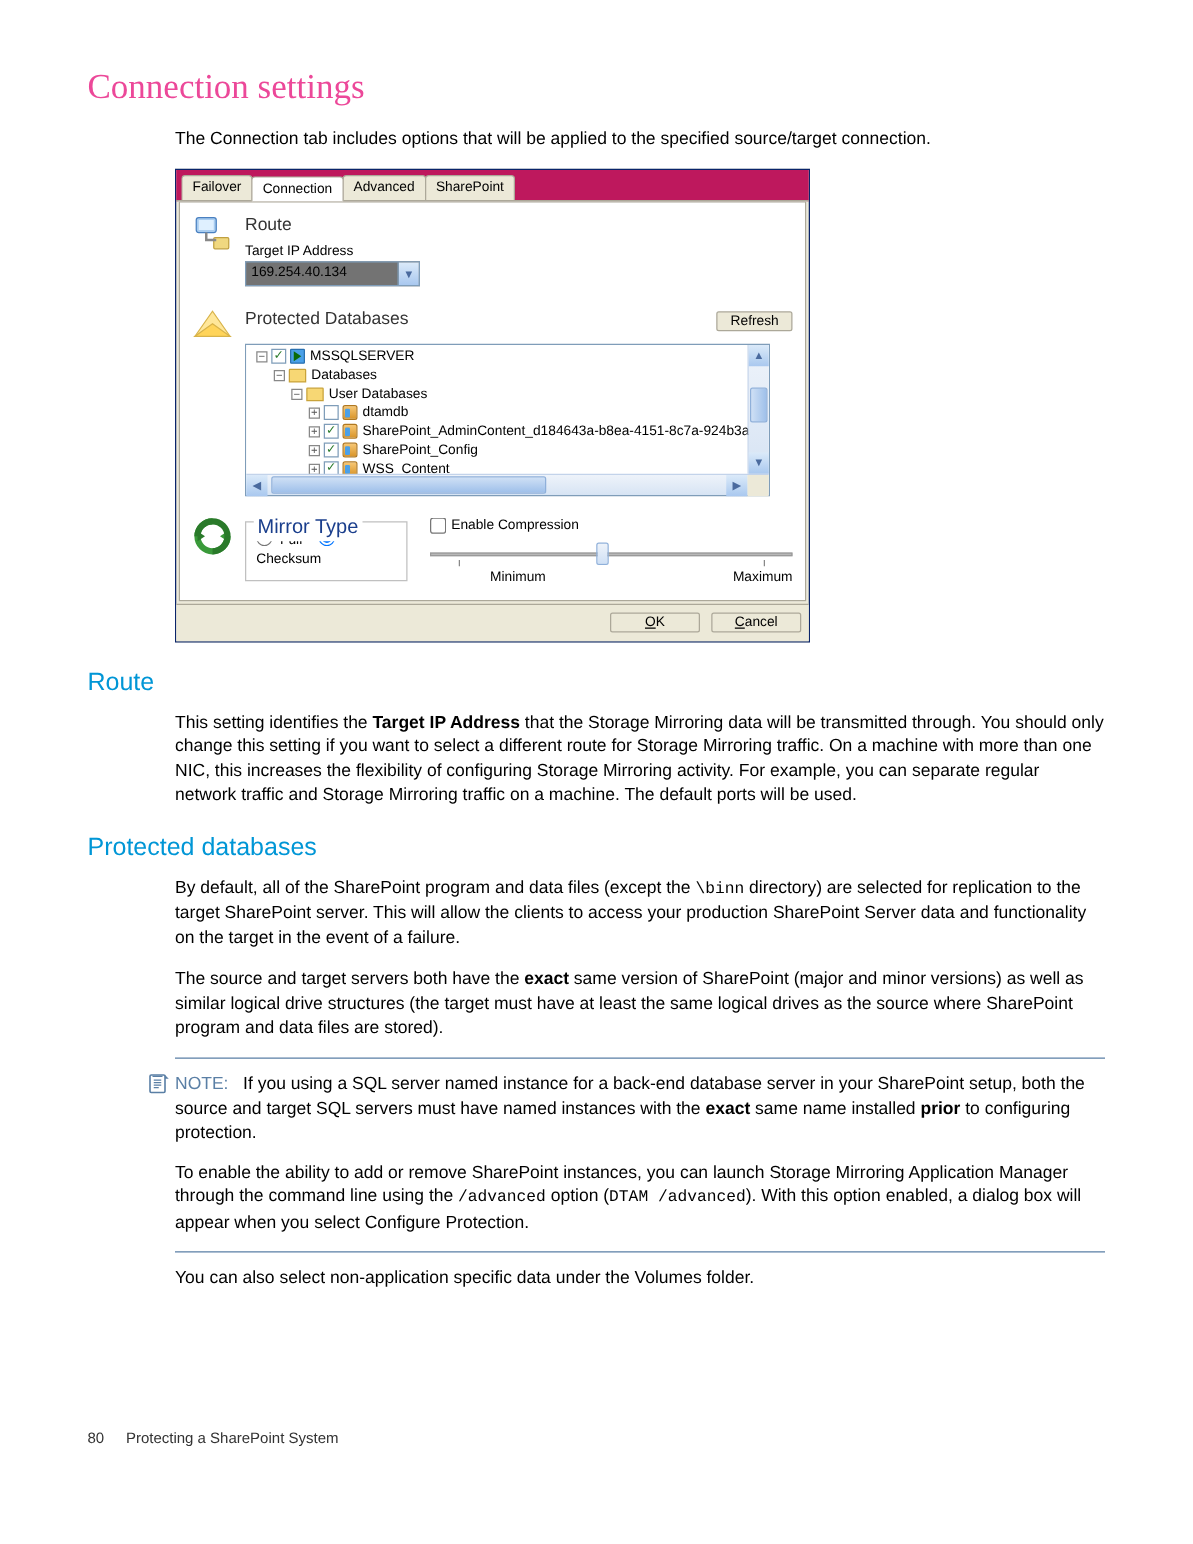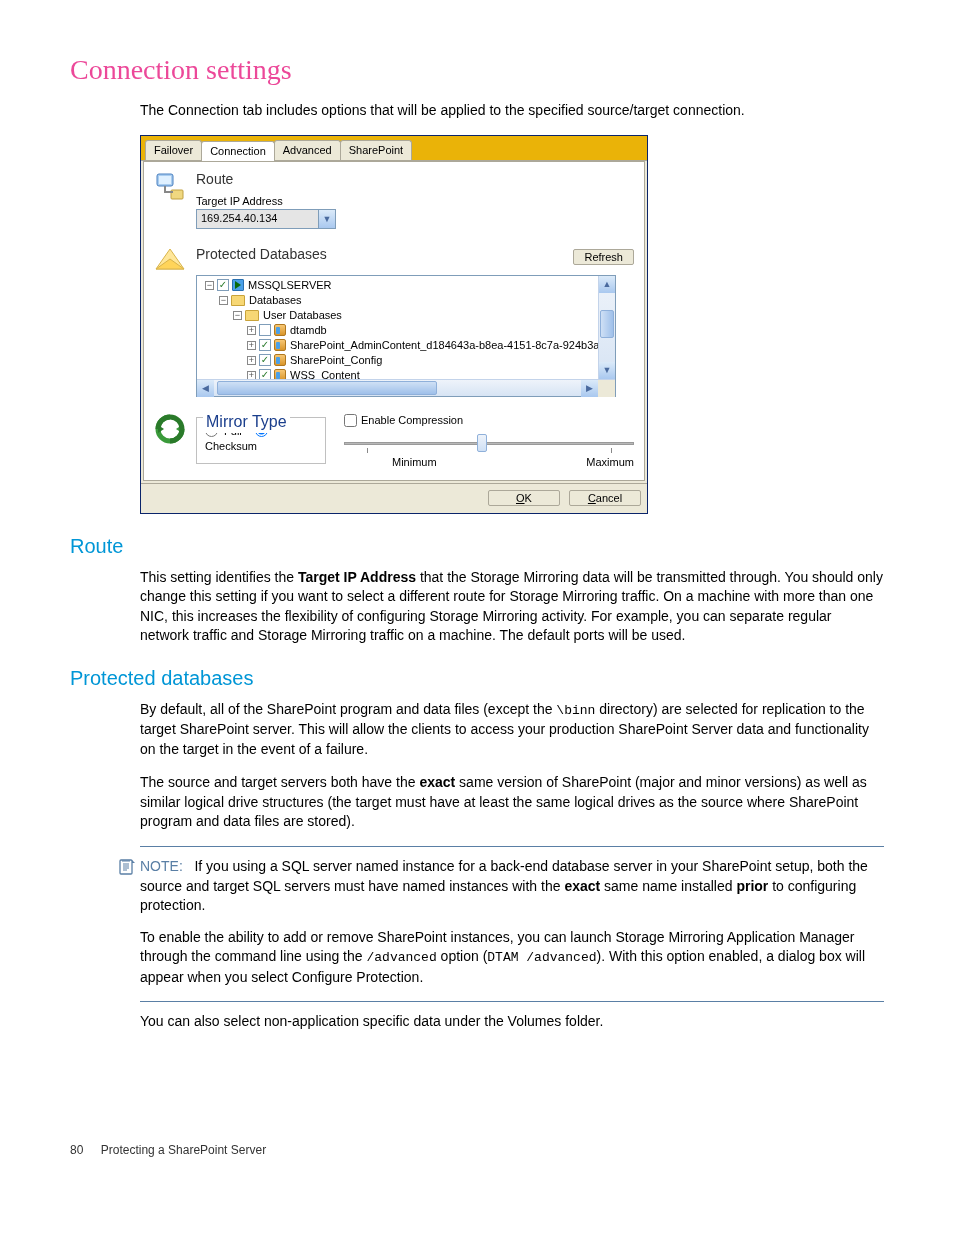--- a/index.html
+++ b/index.html
@@ -43,37 +43,37 @@
     margin-right: 6px; flex: 0 0 auto;
   }
   .titlebar .ttext { flex: 1; font-size: 12px; }
   .titlebar .wbtn {
     width: 20px; height: 18px; margin-left: 2px;
     background: linear-gradient(#6ea0f0,#2a60c0);
     border: 1px solid #2a60c0; border-radius: 3px;
     color: #fff; font-size: 12px; line-height: 14px; text-align: center;
   }
   .titlebar .wbtn.close { background: linear-gradient(#f08060,#c03020); border-color:#a02818;}
-  .tabs { display: flex; background: #eab308; border-bottom: 1px solid #aca899; padding-top: 4px; padding-left: 4px; }
+  .tabs { display: flex; background: #be185d; border-bottom: 1px solid #aca899; padding-top: 4px; padding-left: 4px; }
   .tab {
     font-size: 11px; padding: 2px 8px; border: 1px solid #aca899;
     border-bottom: none; background: #ece9d8; margin-right: -1px;
     border-top-left-radius: 3px; border-top-right-radius: 3px;
   }
   .tab.active { background: #fff; position: relative; top: 1px; }
   .client { background: #fff; border: 1px solid #aca899; margin: 0 2px 2px 2px; padding: 0; }
   .section { display: flex; padding: 8px 10px; border-bottom: none; align-items: flex-start; }
   .secicon { width: 34px; flex: 0 0 34px; margin-right: 8px; }
   .secbody { flex: 1; }
   .sectitle { font-family: Verdana, Arial, sans-serif; font-size: 14px; color: #333; margin-bottom: 4px; }
   .lbl { font-size: 11px; }
 
   .combo {
     display: inline-flex; align-items: center;
-    border: 1px solid #7f9db9; background: #e5e5e5; height: 20px;
+    border: 1px solid #7f9db9; background: #737373; height: 20px;
     font-size: 11px; padding: 0 0 0 4px; width: 140px;
   }
   .combo .cval { flex: 1; }
   .combo .carrow {
     width: 17px; height: 18px;
     background: linear-gradient(#dbeaf9,#a9c8ef);
     border-left: 1px solid #7f9db9; text-align: center; color: #4a6a9e;
     font-size: 9px; line-height: 18px;
   }
 
@@ -350,14 +350,14 @@
       <span>To enable the ability to add or remove SharePoint instances, you can launch Storage Mirroring Application Manager through the command line using the </span><code class="mono">/advanced</code><span> option (</span><code class="mono">DTAM /advanced</code><span>). With this option enabled, a dialog box will appear when you select Configure Protection.</span>
     </p>
   </div>
 </div>
 <hr class="note-hr">
 
 <p class="body-text">You can also select non-application specific data under the Volumes folder.</p>
 
 <div class="footer">
   <span class="pg">80</span>
-  <span>Protecting a SharePoint Server</span>
+  <span>Protecting a SharePoint System</span>
 </div>
 
 </body></html>

